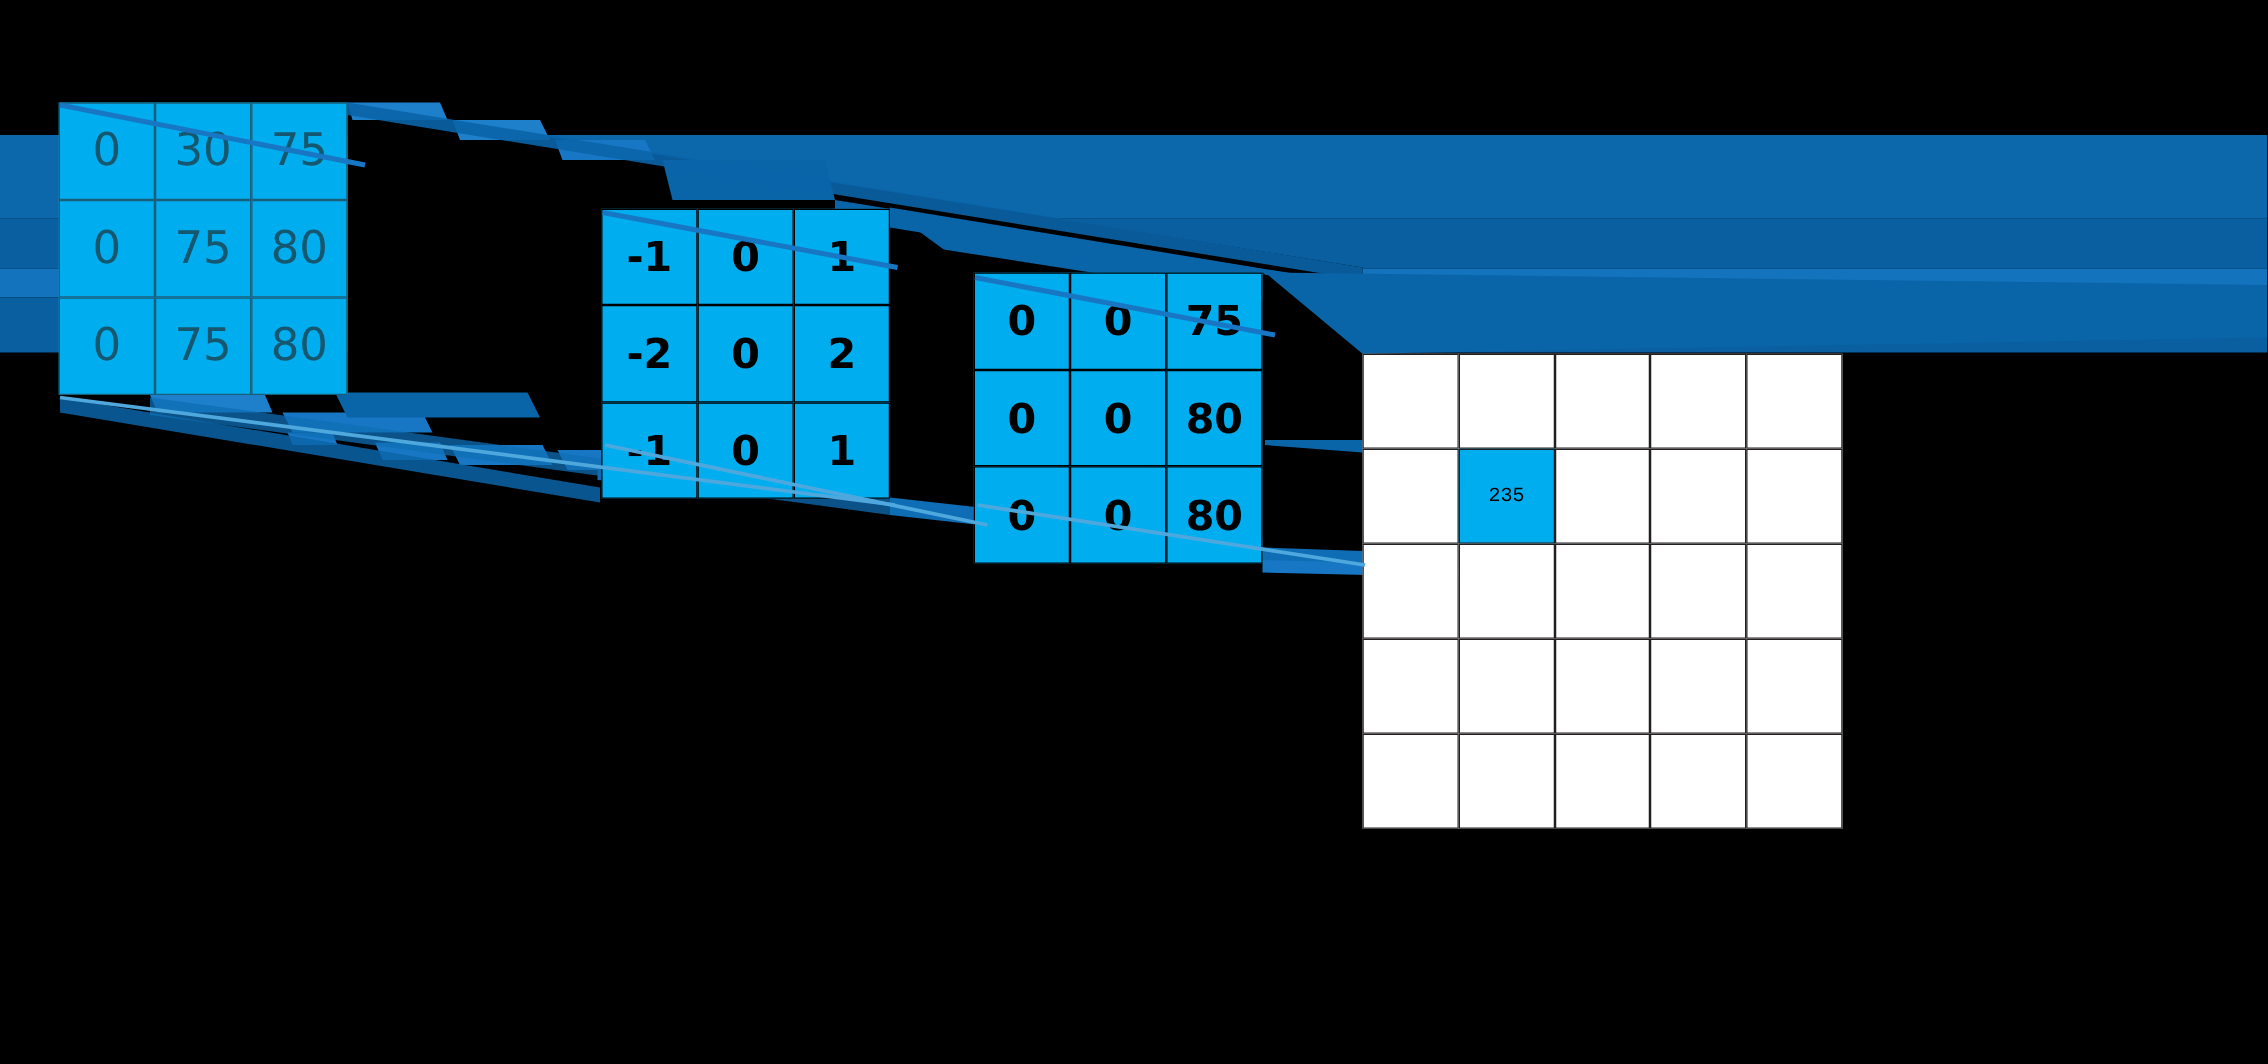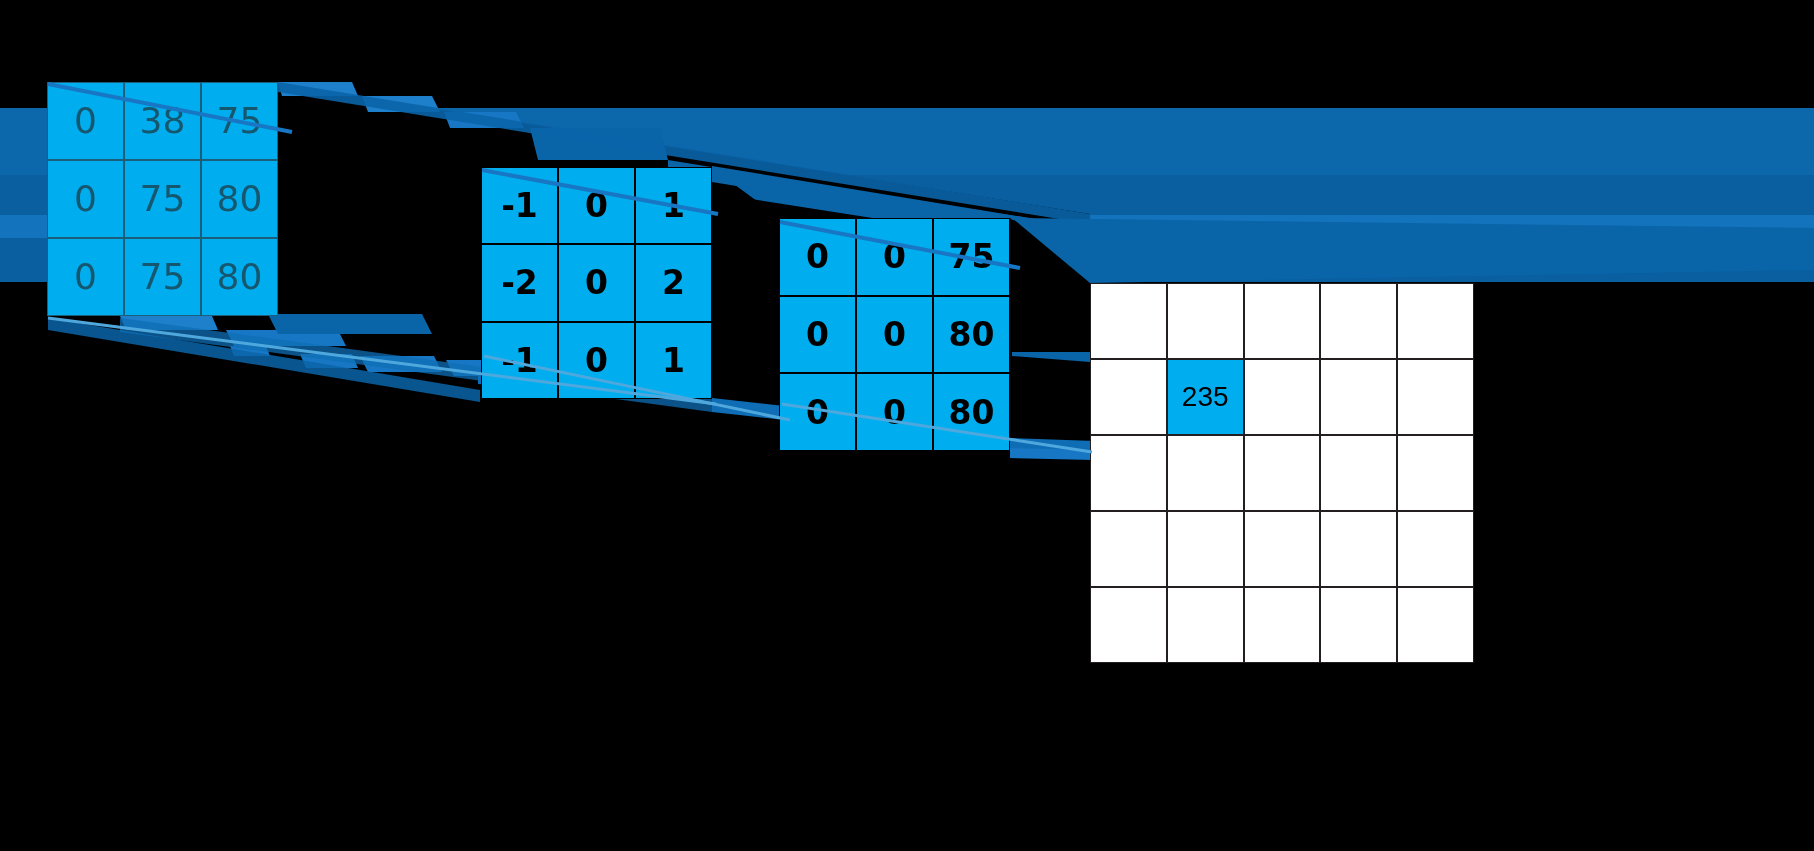--- a/index.html
+++ b/index.html
@@ -65,23 +65,23 @@
     display:grid;
     grid-template-columns:repeat(5,1fr);
     grid-template-rows:repeat(5,1fr);
     z-index:6;
   }
   #output-grid .ocell{
     box-sizing:border-box;
     background:#ffffff;
     border:1px solid #231f20;
     display:flex;align-items:center;justify-content:center;
-    font-size:28px;
+    font-size:16px;
     color:#1b1b1b;
-    font-family:Liberation Sans, sans-serif;
+    font-family:Liberation Mono, monospace;
   }
   #output-grid .ocell.hl{
     background:#00AEEF;
     color:#000000;
   }
 
   
   .ribbon{ position:absolute; z-index:2; }
   .thinline{ position:absolute; z-index:7; }
 
@@ -155,21 +155,21 @@
     <line x1="48" y1="318" x2="716" y2="404" stroke="#4FA8DD" stroke-width="3"></line>
     <line x1="482" y1="170" x2="718" y2="214" stroke="#1877C4" stroke-width="4"></line>
     <line x1="484" y1="356" x2="790" y2="420" stroke="#4FA8DD" stroke-width="3"></line>
     <line x1="780" y1="222" x2="1020" y2="268" stroke="#1877C4" stroke-width="4"></line>
     <line x1="782" y1="404" x2="1092" y2="452" stroke="#4FA8DD" stroke-width="3"></line>
     <line x1="1090" y1="300" x2="1010" y2="286" stroke="#1877C4" stroke-width="0"></line>
   </svg>
 
   <div class="matrix" id="matrix-input">
     <div class="cell">0</div>
-    <div class="cell">38</div>
+    <div class="cell">30</div>
     <div class="cell">75</div>
     <div class="cell">0</div>
     <div class="cell">75</div>
     <div class="cell">80</div>
     <div class="cell">0</div>
     <div class="cell">75</div>
     <div class="cell">80</div>
   </div>
 
   <div class="matrix" id="matrix-kernel">

